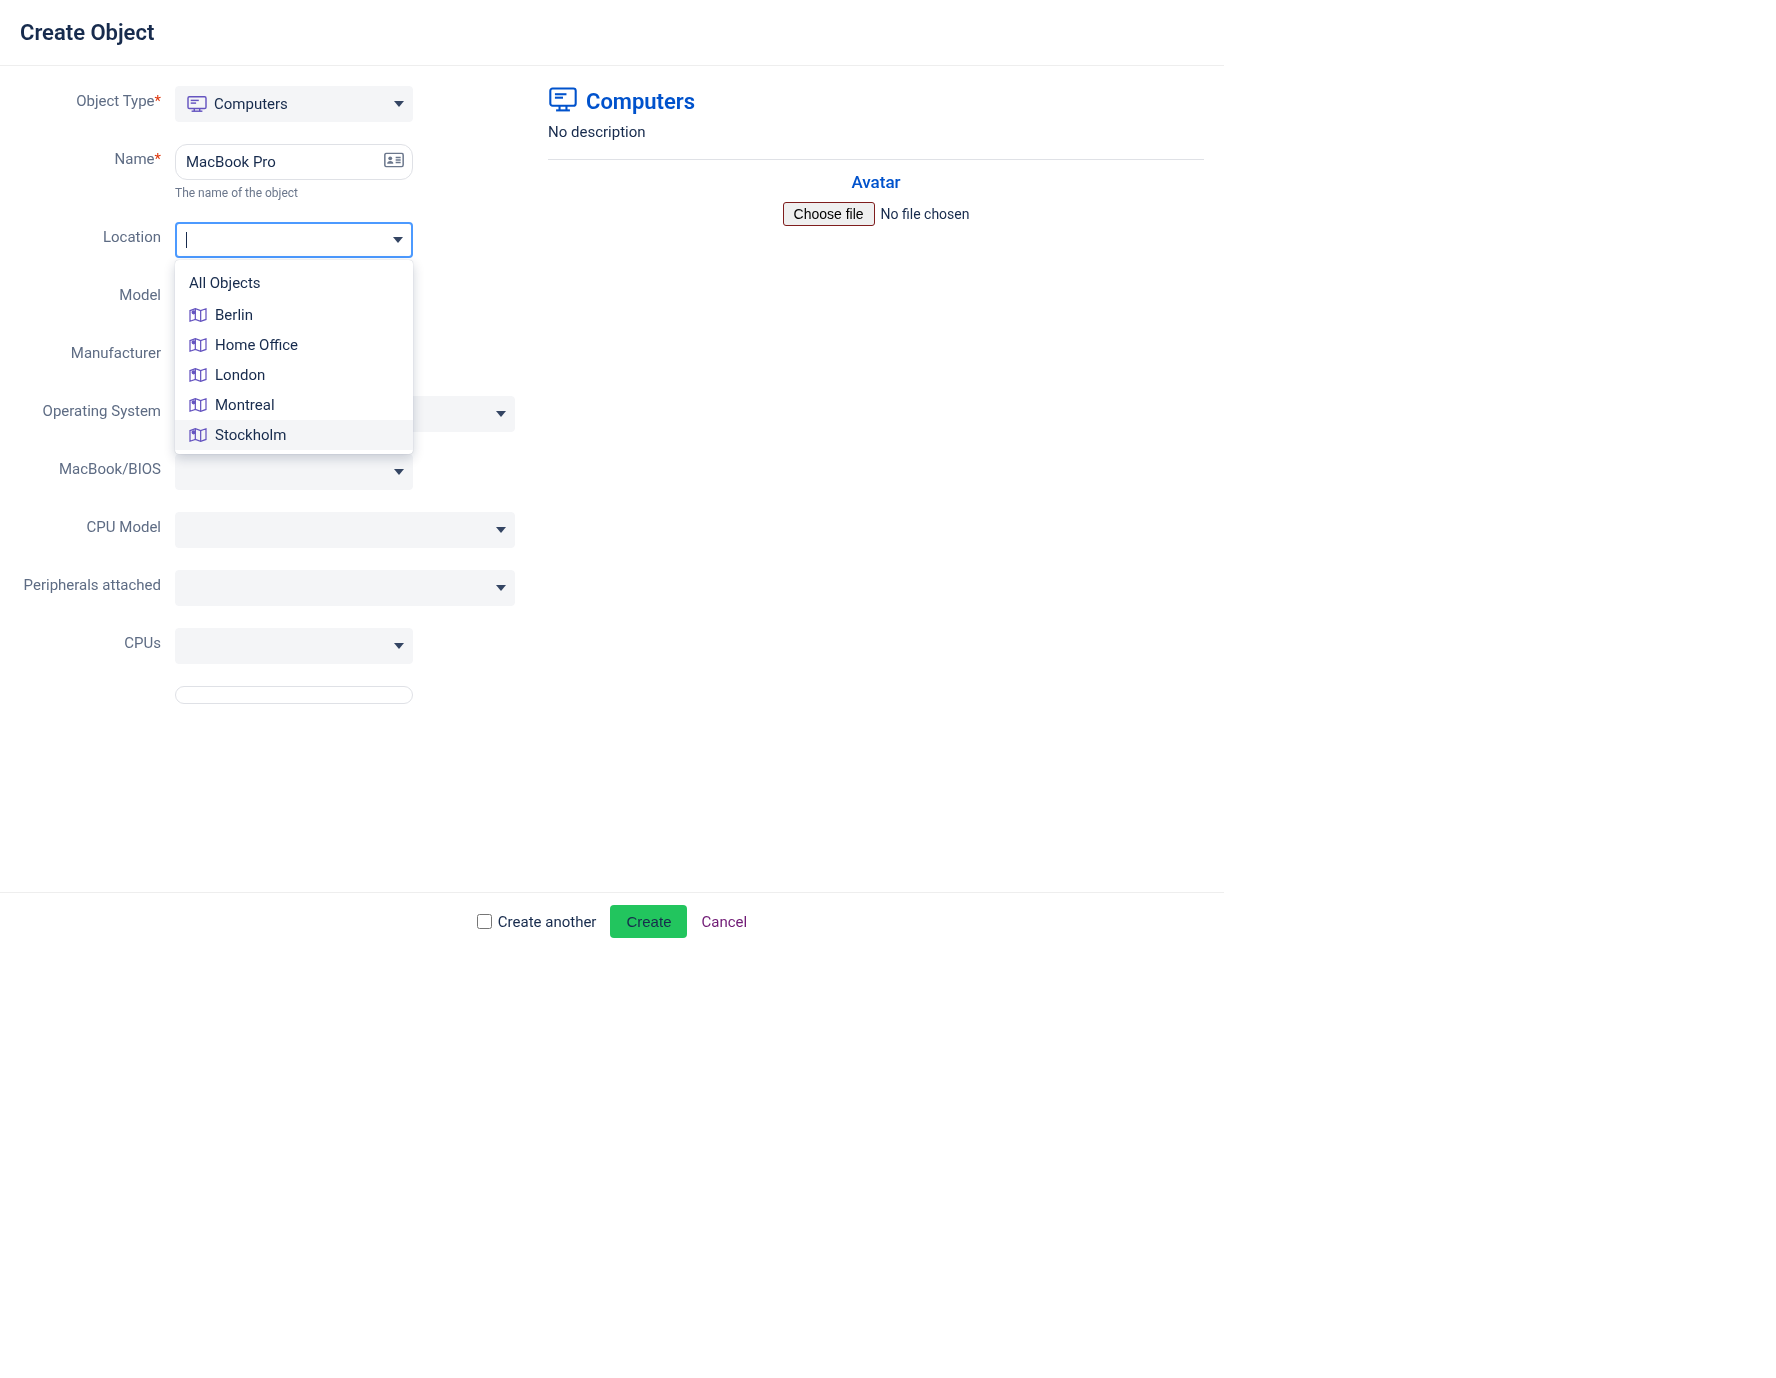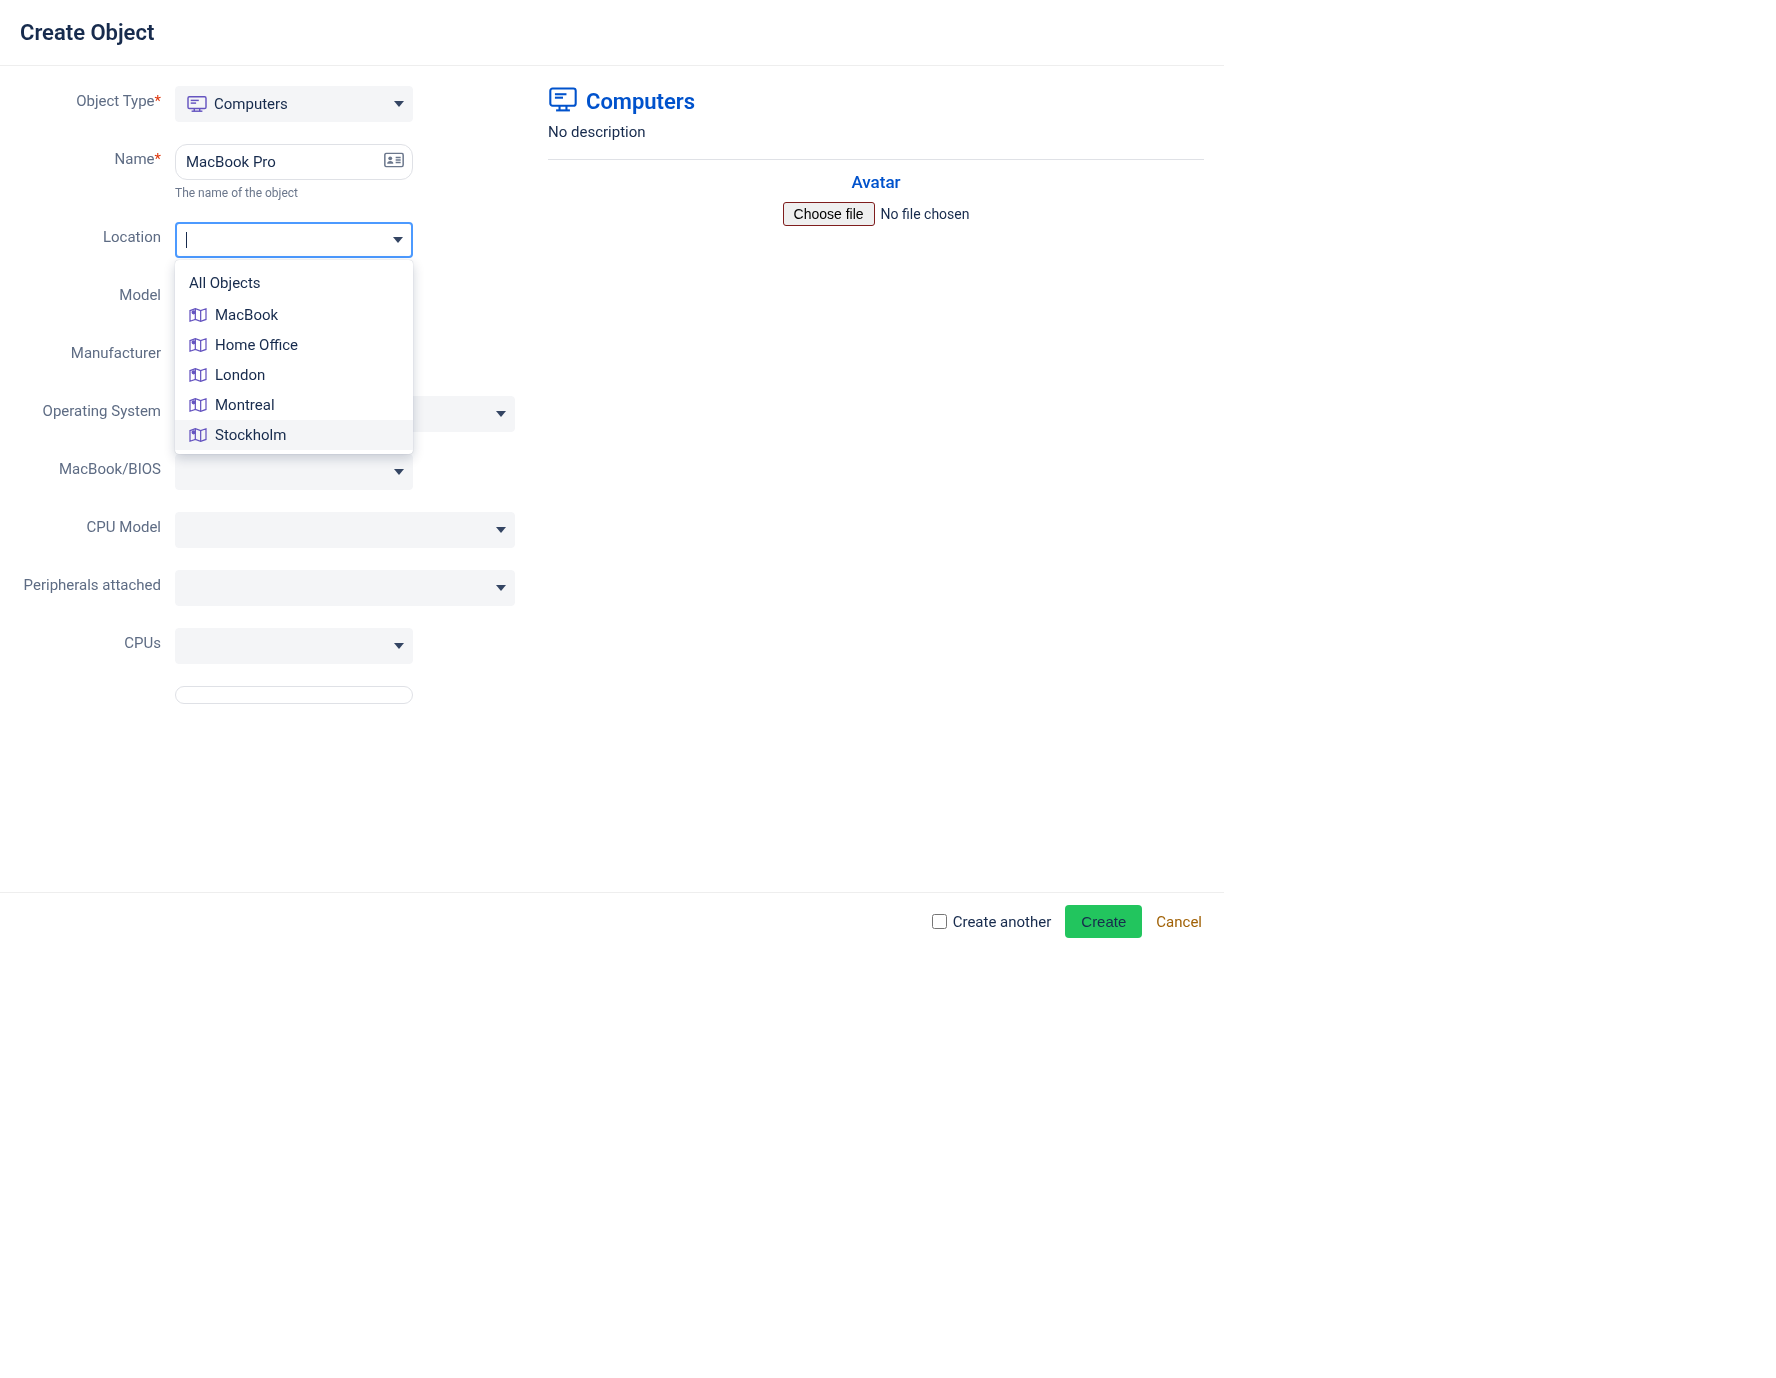--- a/index.html
+++ b/index.html
@@ -196,21 +196,21 @@
     background: #172B4D;
   }
   .footer {
     position: absolute;
     bottom: 0;
     left: 0;
     right: 0;
     border-top: 1px solid #eee;
     padding: 12px 22px;
     display: flex;
-    justify-content: flex-end;
+    justify-content: center;
     align-items: center;
     gap: 14px;
     background: #fff;
     margin-top: 32px;
   }
   .check-row {
     display: flex;
     align-items: center;
     gap: 6px;
     font-size: 15px;
@@ -220,21 +220,21 @@
   .create-btn {
     background: #22c55e;
     border: none;
     border-radius: 4px;
     padding: 8px 16px;
     font-size: 15px;
     color: #172B4D;
     cursor: pointer;
   }
   .cancel-link {
-    color: #a16207;
+    color: #701a75;
     font-size: 15px;
     text-decoration: none;
     cursor: pointer;
   }
 </style>
 </head>
 <body>
 
 <div class="header">
   <h1>Create Object</h1>
@@ -299,21 +299,21 @@
 
           <div class="dropdown-item">
             <span class="map-icon">
               <svg viewBox="0 0 20 18" width="18" height="16" fill="none" stroke="#6554C0" stroke-width="1.4">
                 <path d="M1 4l6-2 6 2 6-2v12l-6 2-6-2-6 2V4z"></path>
                 <line x1="7" y1="2" x2="7" y2="14"></line>
                 <line x1="13" y1="4" x2="13" y2="16"></line>
                 <circle cx="5" cy="6" r="1.6" fill="#6554C0"></circle>
               </svg>
             </span>
-            <span>MacBook</span>
+            <span>Berlin</span>
           </div>
 
           <div class="dropdown-item">
             <span class="map-icon">
               <svg viewBox="0 0 20 18" width="18" height="16" fill="none" stroke="#6554C0" stroke-width="1.4">
                 <path d="M1 4l6-2 6 2 6-2v12l-6 2-6-2-6 2V4z"></path>
                 <line x1="7" y1="2" x2="7" y2="14"></line>
                 <line x1="13" y1="4" x2="13" y2="16"></line>
                 <circle cx="5" cy="6" r="1.6" fill="#6554C0"></circle>
               </svg>

